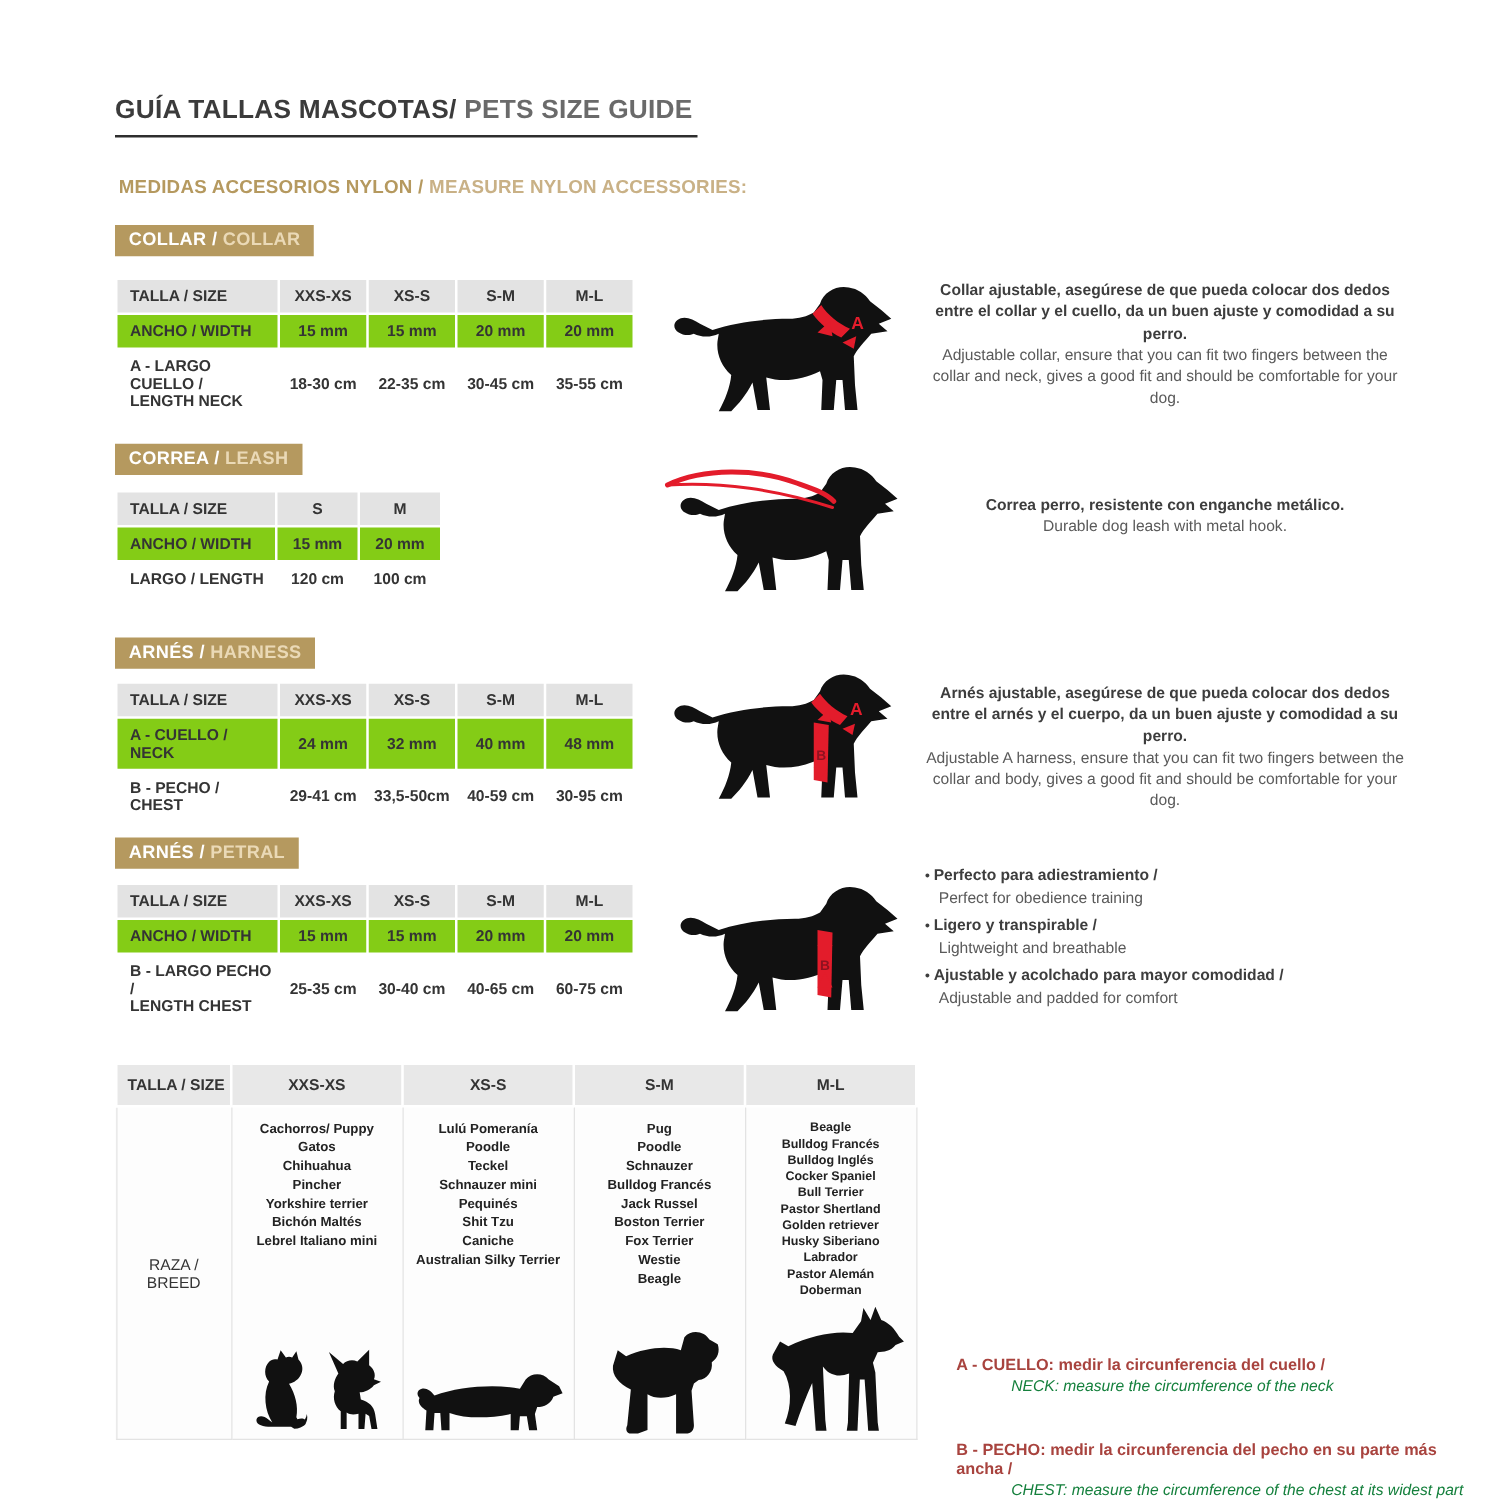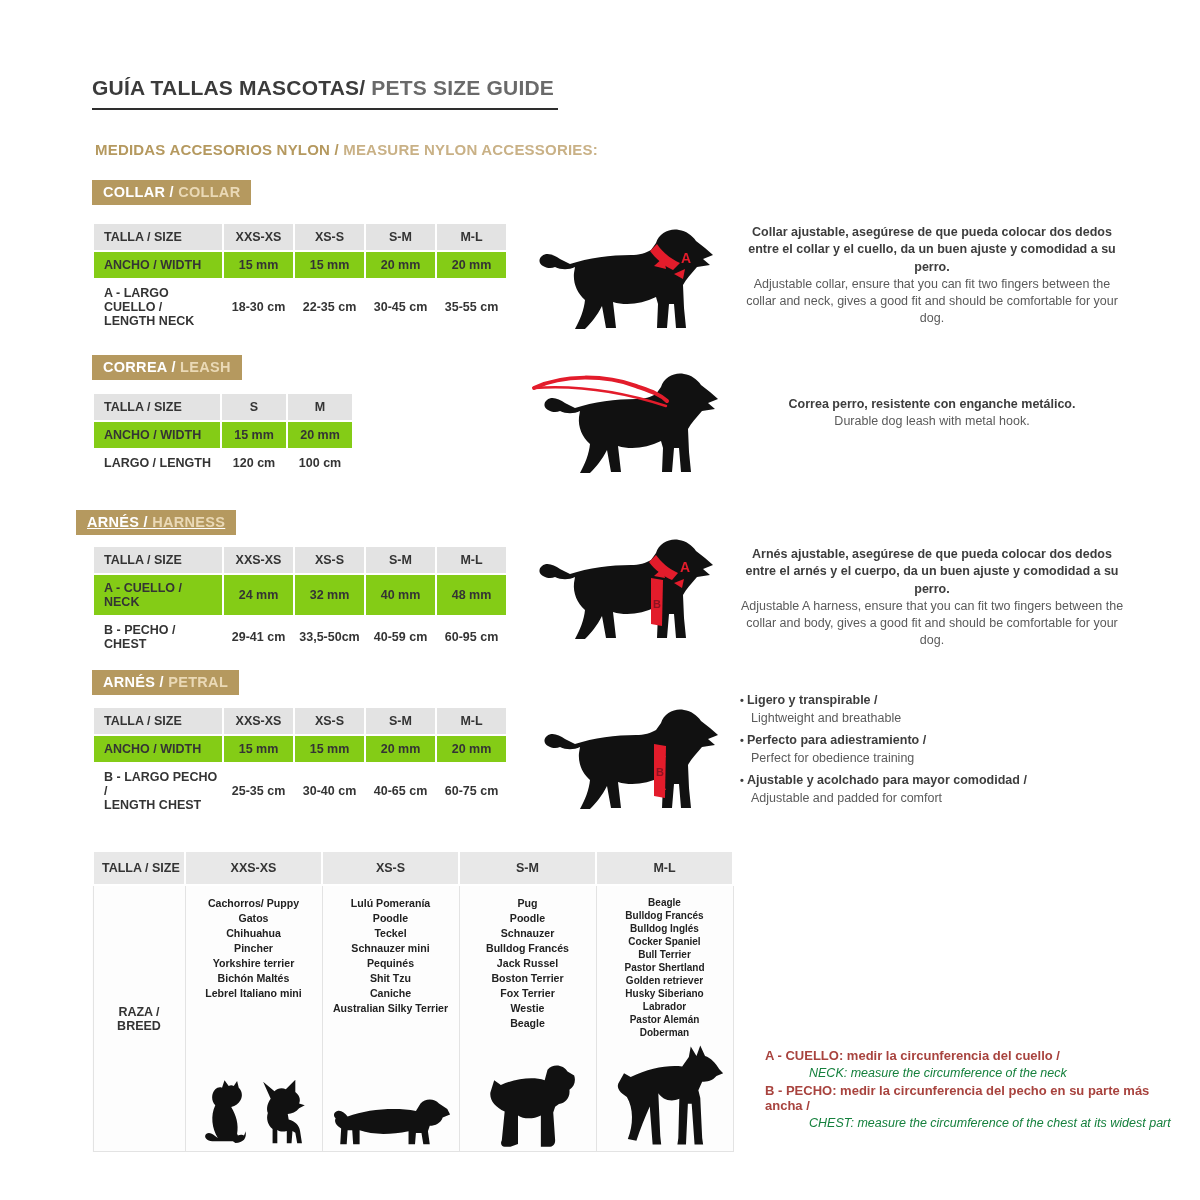--- a/index.html
+++ b/index.html
@@ -45,30 +45,30 @@
   .bullets .b-es::before{content:"• ";font-size:11px;}
   .bullets .b-en{color:#5a5a5a;margin:0 0 0 11px;}
 
   
   table.breed{border-collapse:collapse;table-layout:fixed;width:640px;background:#fdfdfd;
               border:1px solid #e0e0e0;}
   table.breed td{border:1px solid #e3e3e3;}
   tr.bh td{background:#e8e8e8;border:2px solid #fff;font-weight:700;font-size:12.5px;
            height:30px;text-align:center;color:#343434;}
   tr.bh td.first{text-align:left;padding-left:8px;}
-  td.raza{font-weight:700;font-size:12.5px;text-align:center;vertical-align:middle;color:#343434;}
+  td.raza{font-weight:400;font-size:12.5px;text-align:center;vertical-align:middle;color:#343434;}
   td.bcell{height:263px;vertical-align:top;position:relative;}
   .blist{padding-top:9px;font-size:10.6px;font-weight:700;line-height:1.42;text-align:center;color:#222;}
   td.ml .blist{font-size:10px;line-height:1.3;}
   .bsil{position:absolute;bottom:3px;left:0;right:0;display:flex;justify-content:center;
         align-items:flex-end;gap:6px;}
 
   
   .notes p{margin:0 0 3px 0;}
-  .notes .n-bold{color:#a8433e;font-weight:700;font-size:13px;}
+  .notes .n-bold{color:#a8433e;font-weight:700;font-size:13px;margin-top:36px;}
   .notes .n-sub{color:#15803d;font-size:12.5px;margin-left:44px;font-style:italic;}
 
   
   svg text.marker{font-family:"Liberation Sans",sans-serif;font-weight:700;font-size:14px;fill:#e31c2b;}
   svg text.marker.dark{fill:#8e1220;font-size:11px;}
 </style>
 </head>
 <body>
 
 <div id="canvas">
@@ -167,21 +167,21 @@
     <use href="#dog-body" transform="translate(10,0)" fill="#111"></use>
     <path d="M6 26 C35 12 78 13 108 24 C122 29 132 32 139 39" stroke="#e31c2b" stroke-width="4" fill="none" stroke-linecap="round"></path>
     <path d="M6 26 C48 23 95 30 138 44" stroke="#e31c2b" stroke-width="2.4" fill="none" stroke-linecap="round"></path>
   </svg>
 
   <div class="abs desc" style="left:740px;top:396px;width:384px;">
     <p class="es">Correa perro, resistente con enganche metálico.</p>
     <p class="en">Durable dog leash with metal hook.</p>
   </div>
 
-  <div class="abs badge" style="left:76px;top:510px;text-decoration:underline;">
+  <div class="abs badge" style="left:92px;top:510px;">
     <span>ARNÉS /</span><span class="b-en"> HARNESS</span>
   </div>
 
   <table class="abs spec w412" style="left:92px;top:545px;">
     <colgroup>
         <col style="width:128px">
         <col style="width:69px">
         <col style="width:69px">
         <col style="width:69px">
         <col style="width:69px">
@@ -199,21 +199,21 @@
       <td>24 mm</td>
       <td>32 mm</td>
       <td>40 mm</td>
       <td>48 mm</td>
     </tr>
     <tr class="r-plain">
       <td class="lbl">B - PECHO / CHEST</td>
       <td>29-41 cm</td>
       <td>33,5-50cm</td>
       <td>40-59 cm</td>
-      <td>60-95 cm</td>
+      <td>30-95 cm</td>
     </tr>
   </tbody>
     </table>
 
   <svg class="abs" style="left:533px;top:528px;" width="190" height="118" viewBox="0 0 190 118">
     <use href="#dog-body" fill="#111"></use>
     <path d="M116 34 C122 42 130 48 139 52 L145 45 C136 41 128 34 123 27 Z" fill="#e31c2b"></path>
     <path d="M118 50 L130 52 L129 98 L118 96 Z" fill="#e31c2b"></path>
     <polygon points="118,64 129,64 123,55" fill="#e31c2b"></polygon>
     <polygon points="118,86 129,86 123,96" fill="#e31c2b"></polygon>
@@ -269,26 +269,26 @@
   <svg class="abs" style="left:538px;top:698px;" width="190" height="120" viewBox="0 0 190 120">
     <use href="#dog-body" fill="#111"></use>
     <path d="M116 46 L128 48 L127 100 L116 98 Z" fill="#e31c2b"></path>
     <polygon points="116,58 128,58 122,70" fill="#e31c2b"></polygon>
     <polygon points="116,92 128,92 122,80" fill="#e31c2b"></polygon>
     <text class="marker dark" x="118" y="78">B</text>
   </svg>
 
   <div class="abs bullets" style="left:740px;top:692px;width:392px;">
     <div class="b-item">
+      <p class="b-es">Perfecto para adiestramiento /</p>
+      <p class="b-en">Perfect for obedience training</p>
+    </div>
+    <div class="b-item">
       <p class="b-es">Ligero y transpirable /</p>
       <p class="b-en">Lightweight and breathable</p>
-    </div>
-    <div class="b-item">
-      <p class="b-es">Perfecto para adiestramiento /</p>
-      <p class="b-en">Perfect for obedience training</p>
     </div>
     <div class="b-item">
       <p class="b-es">Ajustable y acolchado para mayor comodidad /</p>
       <p class="b-en">Adjustable and padded for comfort</p>
     </div>
   </div>
 
   <table class="abs breed" style="left:92px;top:850px;">
     <colgroup>
         <col style="width:92px">

